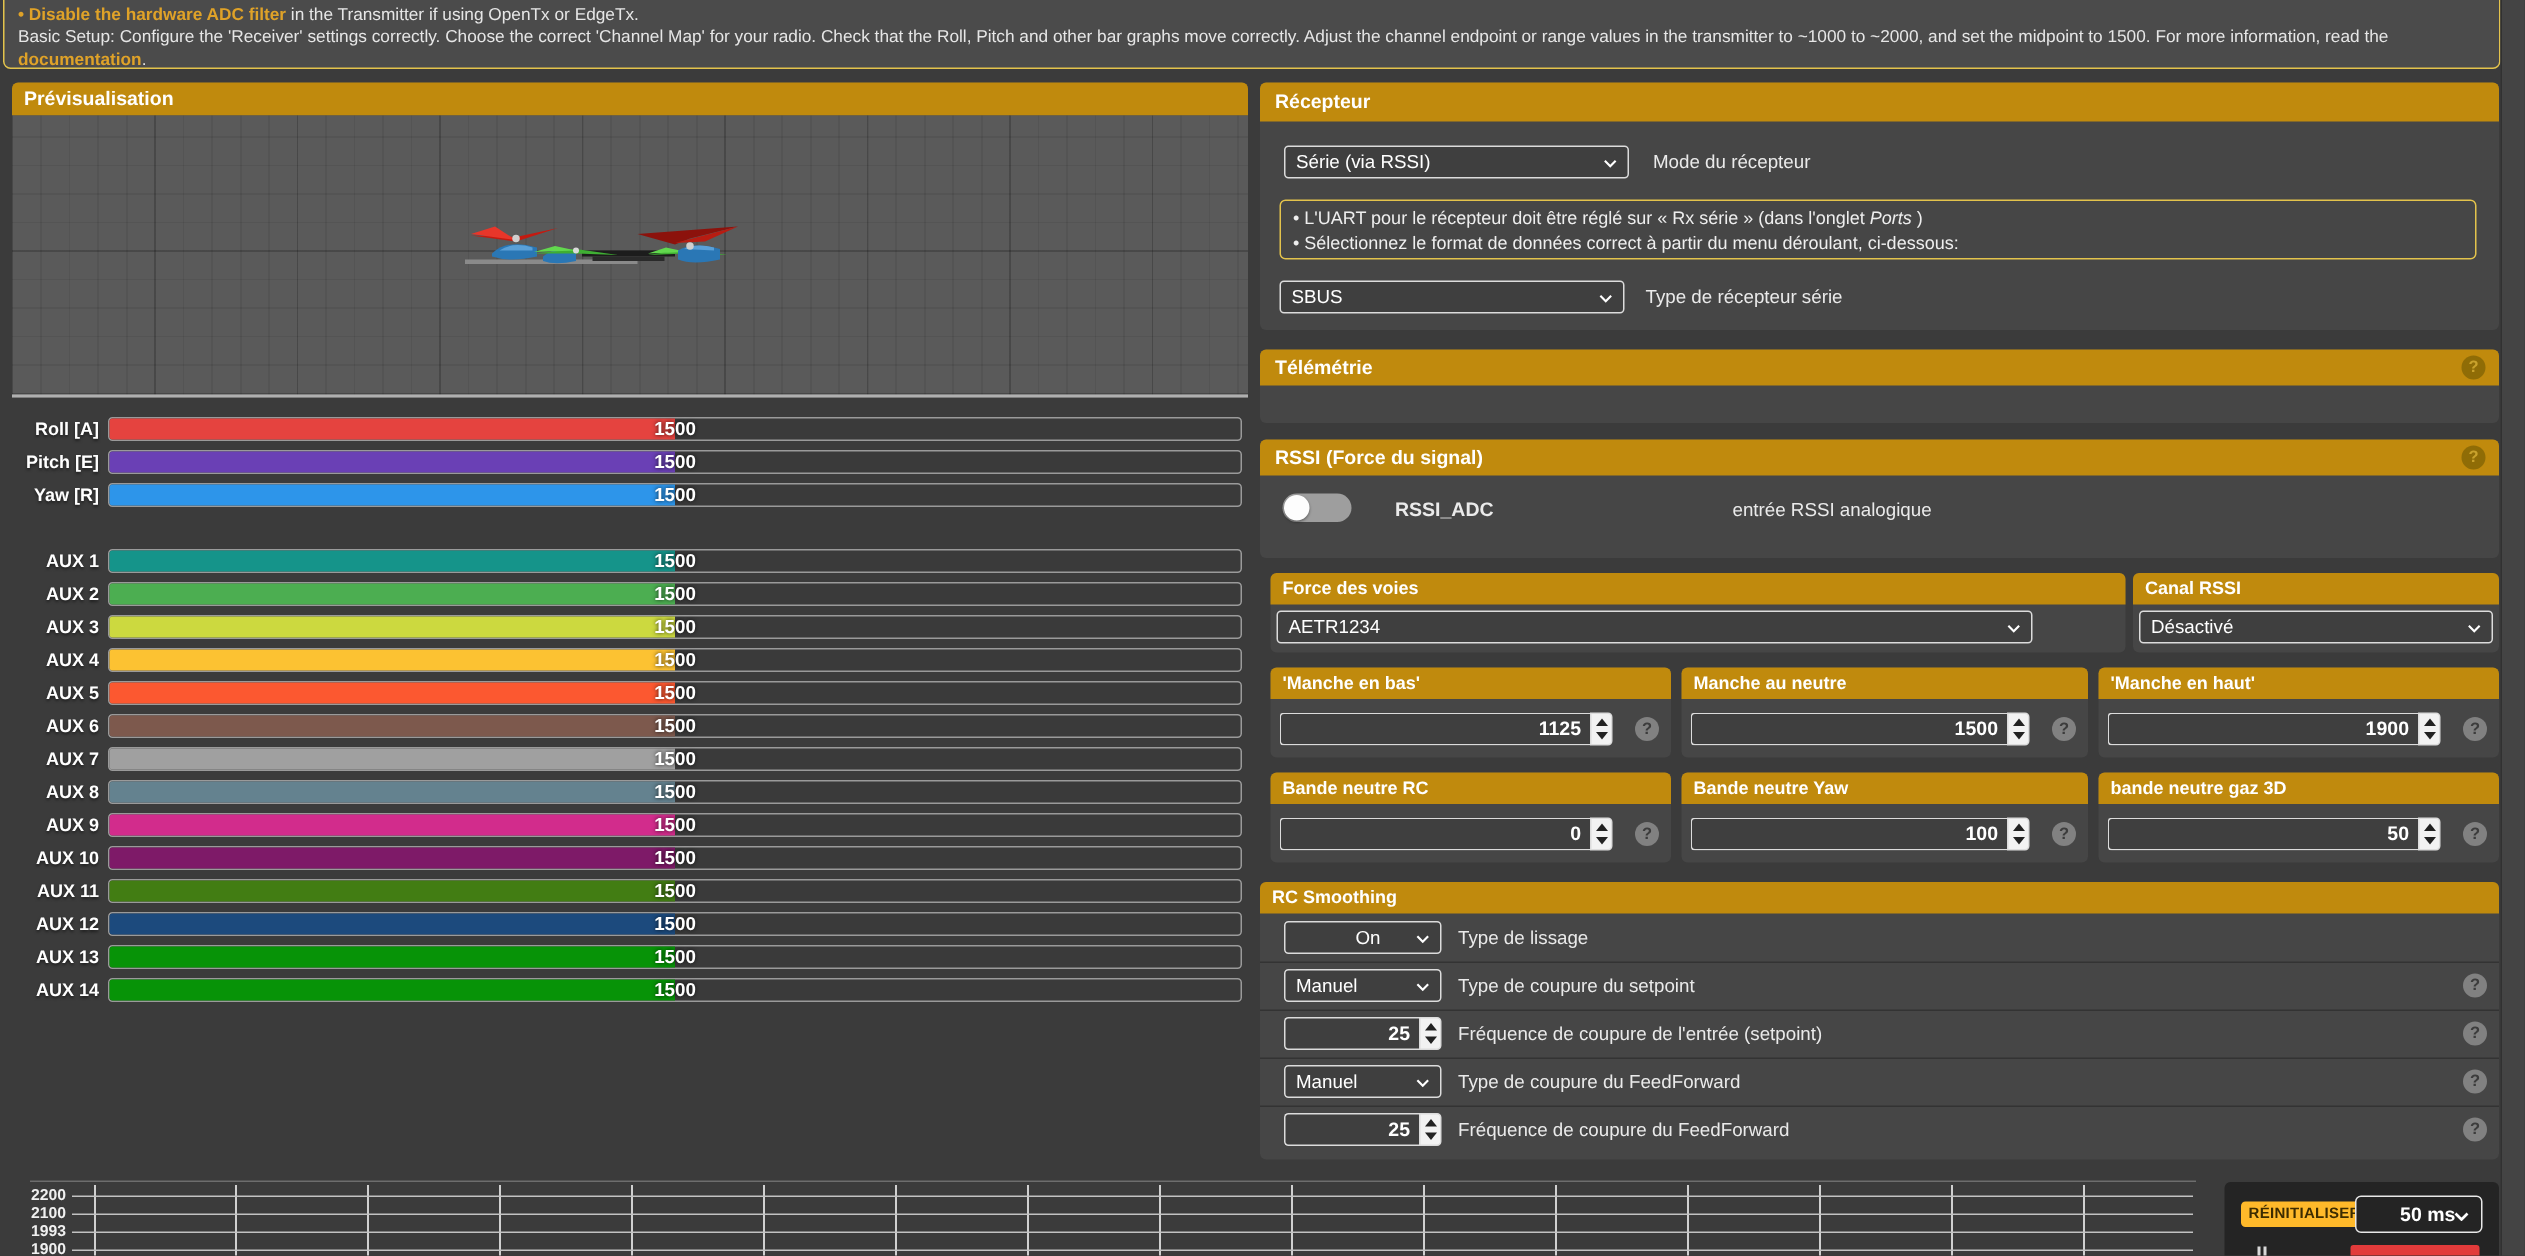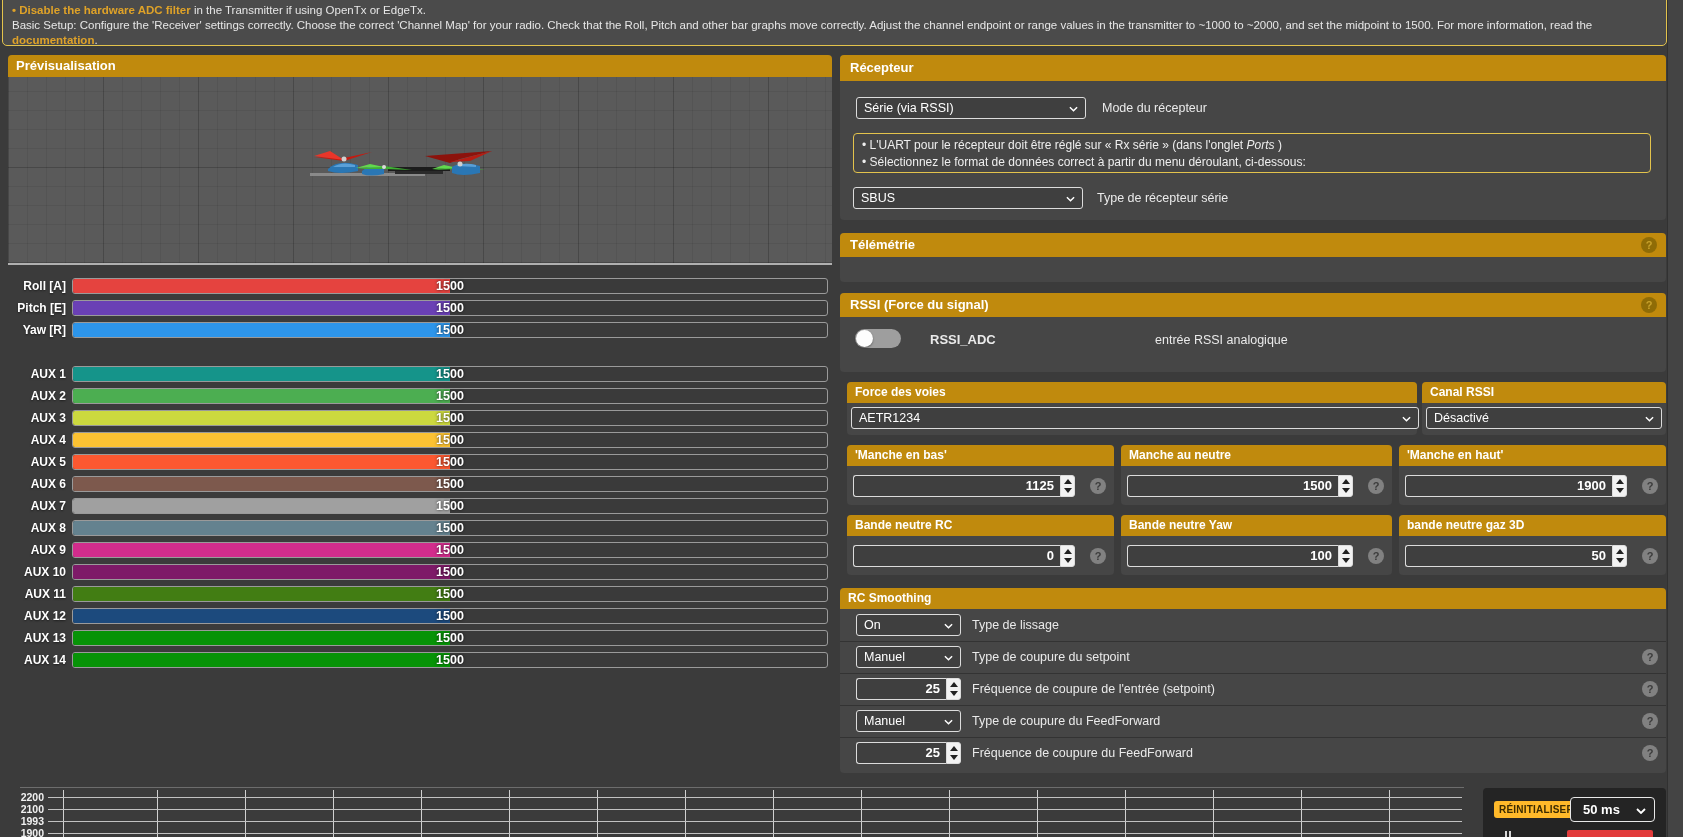--- a/index.html
+++ b/index.html
@@ -82,21 +82,21 @@
   .hline { position:absolute; left:0; width:100%; height:1px; background:#c2c2c2; }
 
   .ctrl-panel { position:absolute; left:1483px; top:788px; width:183px; height:49px;
                 background:#242424; border-radius:4px 4px 0 0; }
   .reset-btn { position:absolute; left:11px; top:13px; height:17px; padding:0 5px;
                background:#ffb92a; border-radius:3px; color:#3d2c00; font-size:10px;
                font-weight:bold; line-height:17px; letter-spacing:.2px; cursor:pointer; }
   .interval-select { position:absolute; left:87px; top:9px; width:85px; height:25px;
                      background:#242424; border:1px solid #e8e8e8; border-radius:4px;
                      color:#fff; font-size:13px; font-weight:bold; line-height:23px;
-                     padding-left:12px; cursor:pointer; }
+                     padding-left:12px; cursor:pointer;text-align:center; }
   .interval-select .chev { position:absolute; right:8px; top:10px; width:10px; height:6px; }
   .save-red { position:absolute; left:84px; top:42px; width:86px; height:7px;
               background:#e23b3b; border-radius:2px 2px 0 0; }
   .tiny-tick { position:absolute; left:1505px; top:831px; width:2px; height:6px; background:#d8d8d8; }
 
   .scroll-gutter { position:absolute; right:0; top:0; width:16px; height:837px;
                    background:#444; border-left:1px solid #313131; }
   .italic { font-style:italic; }
 </style>
 </head>
@@ -290,21 +290,21 @@
   <div class="help on-gold" style="right:9px; top:4px;">?</div>
   <div class="toggle" style="left:15px; top:36px;">
       <div class="knob"></div>
     </div>
   <div class="field-label" style="left:90px; top:39px; font-weight:bold; font-size:13px;">RSSI_ADC</div>
   <div class="field-label" style="left:315px; top:40px;">entrée RSSI analogique</div>
 </div>
 
 <div class="panel" style="left:847px; top:382px; width:570px; height:53px;">
   <div class="gold-head head21">Force des voies</div>
-  <div class="select" style="left:4px; top:25px; width:568px;">
+  <div class="select" style="left:4px; top:25px; width:504px;">
     <span>AETR1234</span>
     <svg class="chev" viewBox="0 0 10 6">
         <path d="M1 1 L5 5 L9 1" stroke="#fff" stroke-width="1.6" fill="none"></path>
       </svg>
   </div>
 </div>
 <div class="panel" style="left:1422px; top:382px; width:244px; height:53px;">
   <div class="gold-head head21">Canal RSSI</div>
   <div class="select" style="left:4px; top:25px; width:236px;">
     <span>Désactivé</span>
@@ -378,21 +378,21 @@
         <div class="sp-up"></div>
         <div class="sp-dn"></div>
       </div>
   </div>
   <div class="help" style="right:8px; top:33px;">?</div>
 </div>
 
 <div class="panel" style="left:840px; top:588px; width:826px; height:185px;">
   <div class="gold-head head21">RC Smoothing</div>
 
-  <div class="select" style="left:16px; top:26px; width:105px;">
+  <div class="select" style="left:16px; top:26px; width:105px;text-align:center;">
     <span>On</span>
     <svg class="chev" viewBox="0 0 10 6">
         <path d="M1 1 L5 5 L9 1" stroke="#fff" stroke-width="1.6" fill="none"></path>
       </svg>
   </div>
   <div class="field-label" style="left:132px; top:30px;">Type de lissage</div>
   <div class="row-sep" style="top:53px;"></div>
 
   <div class="select" style="left:16px; top:58px; width:105px;">
     <span>Manuel</span>

